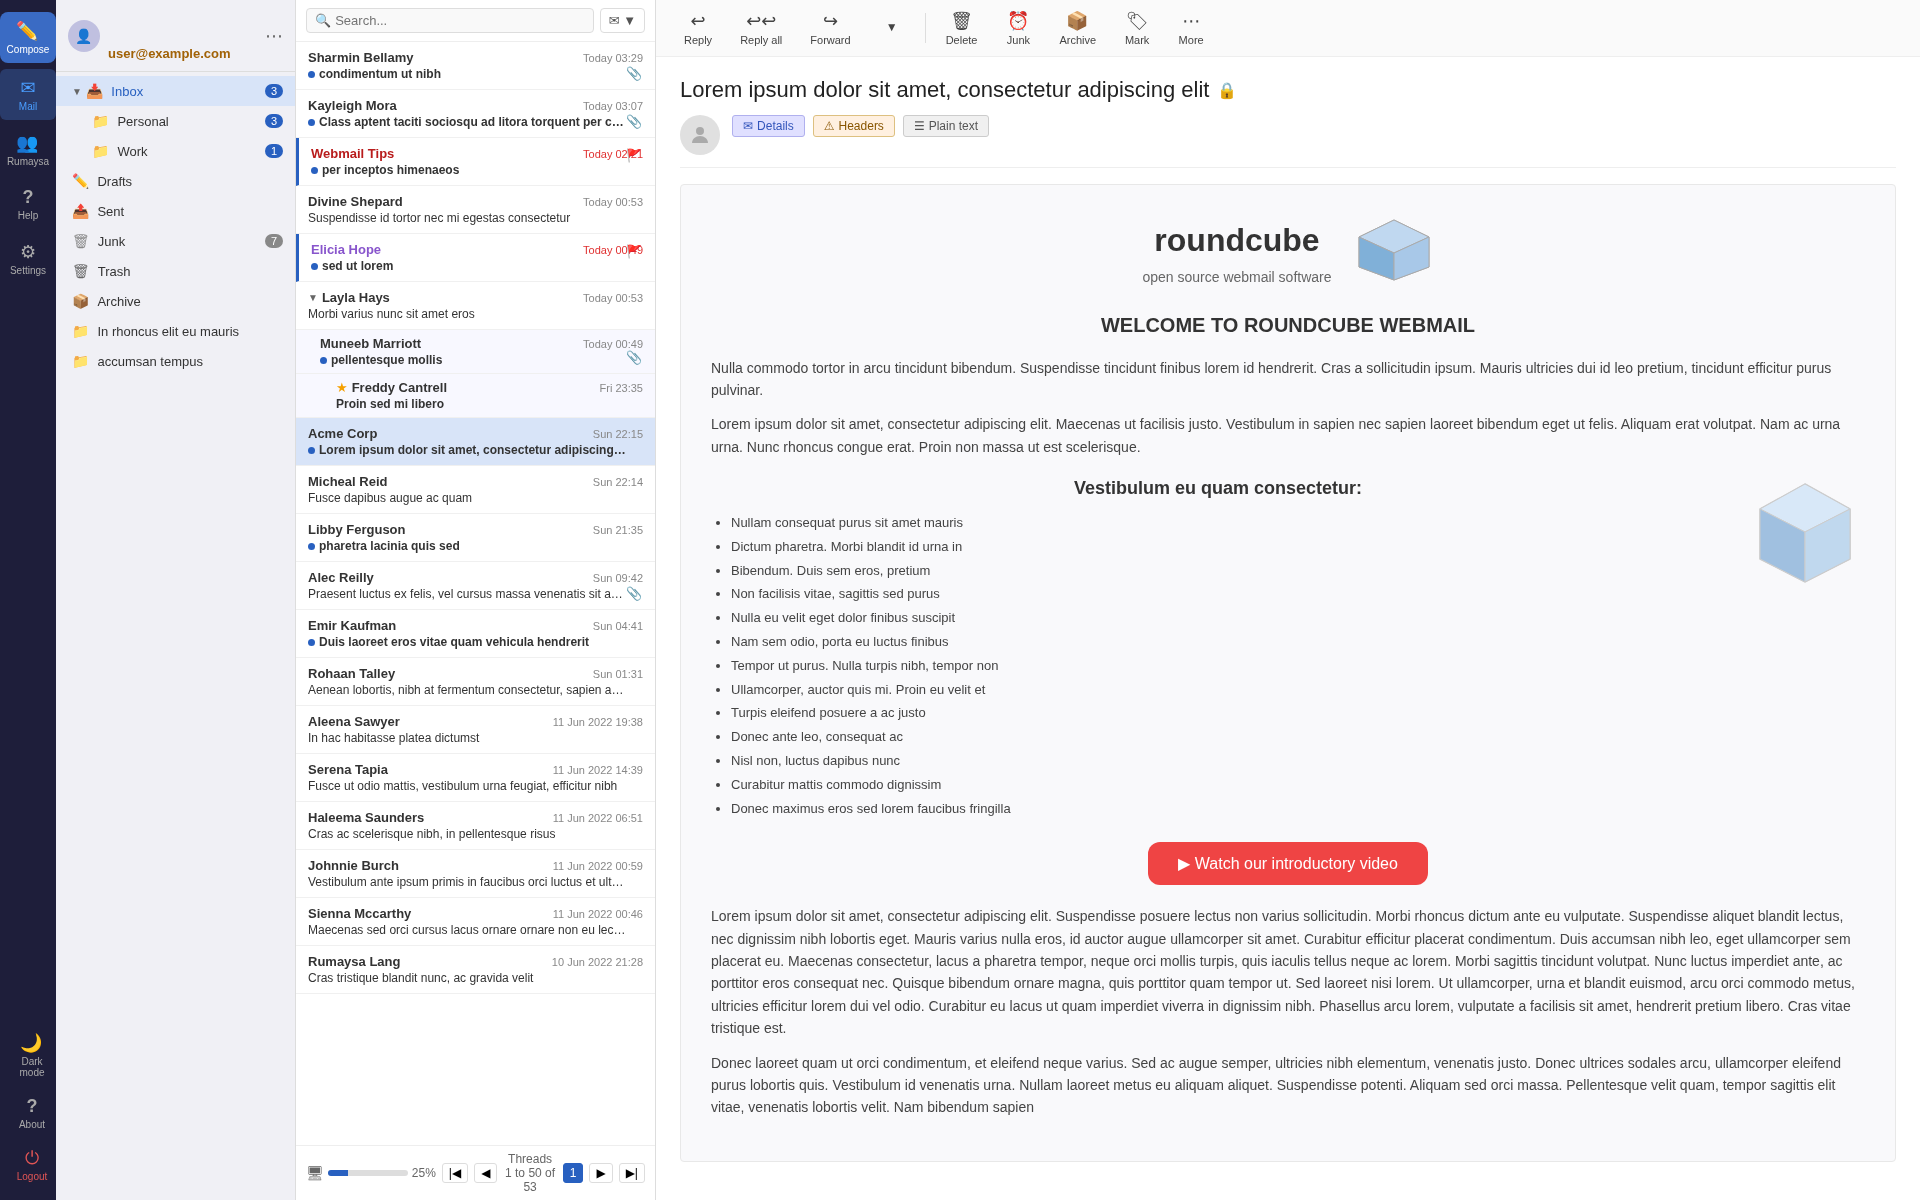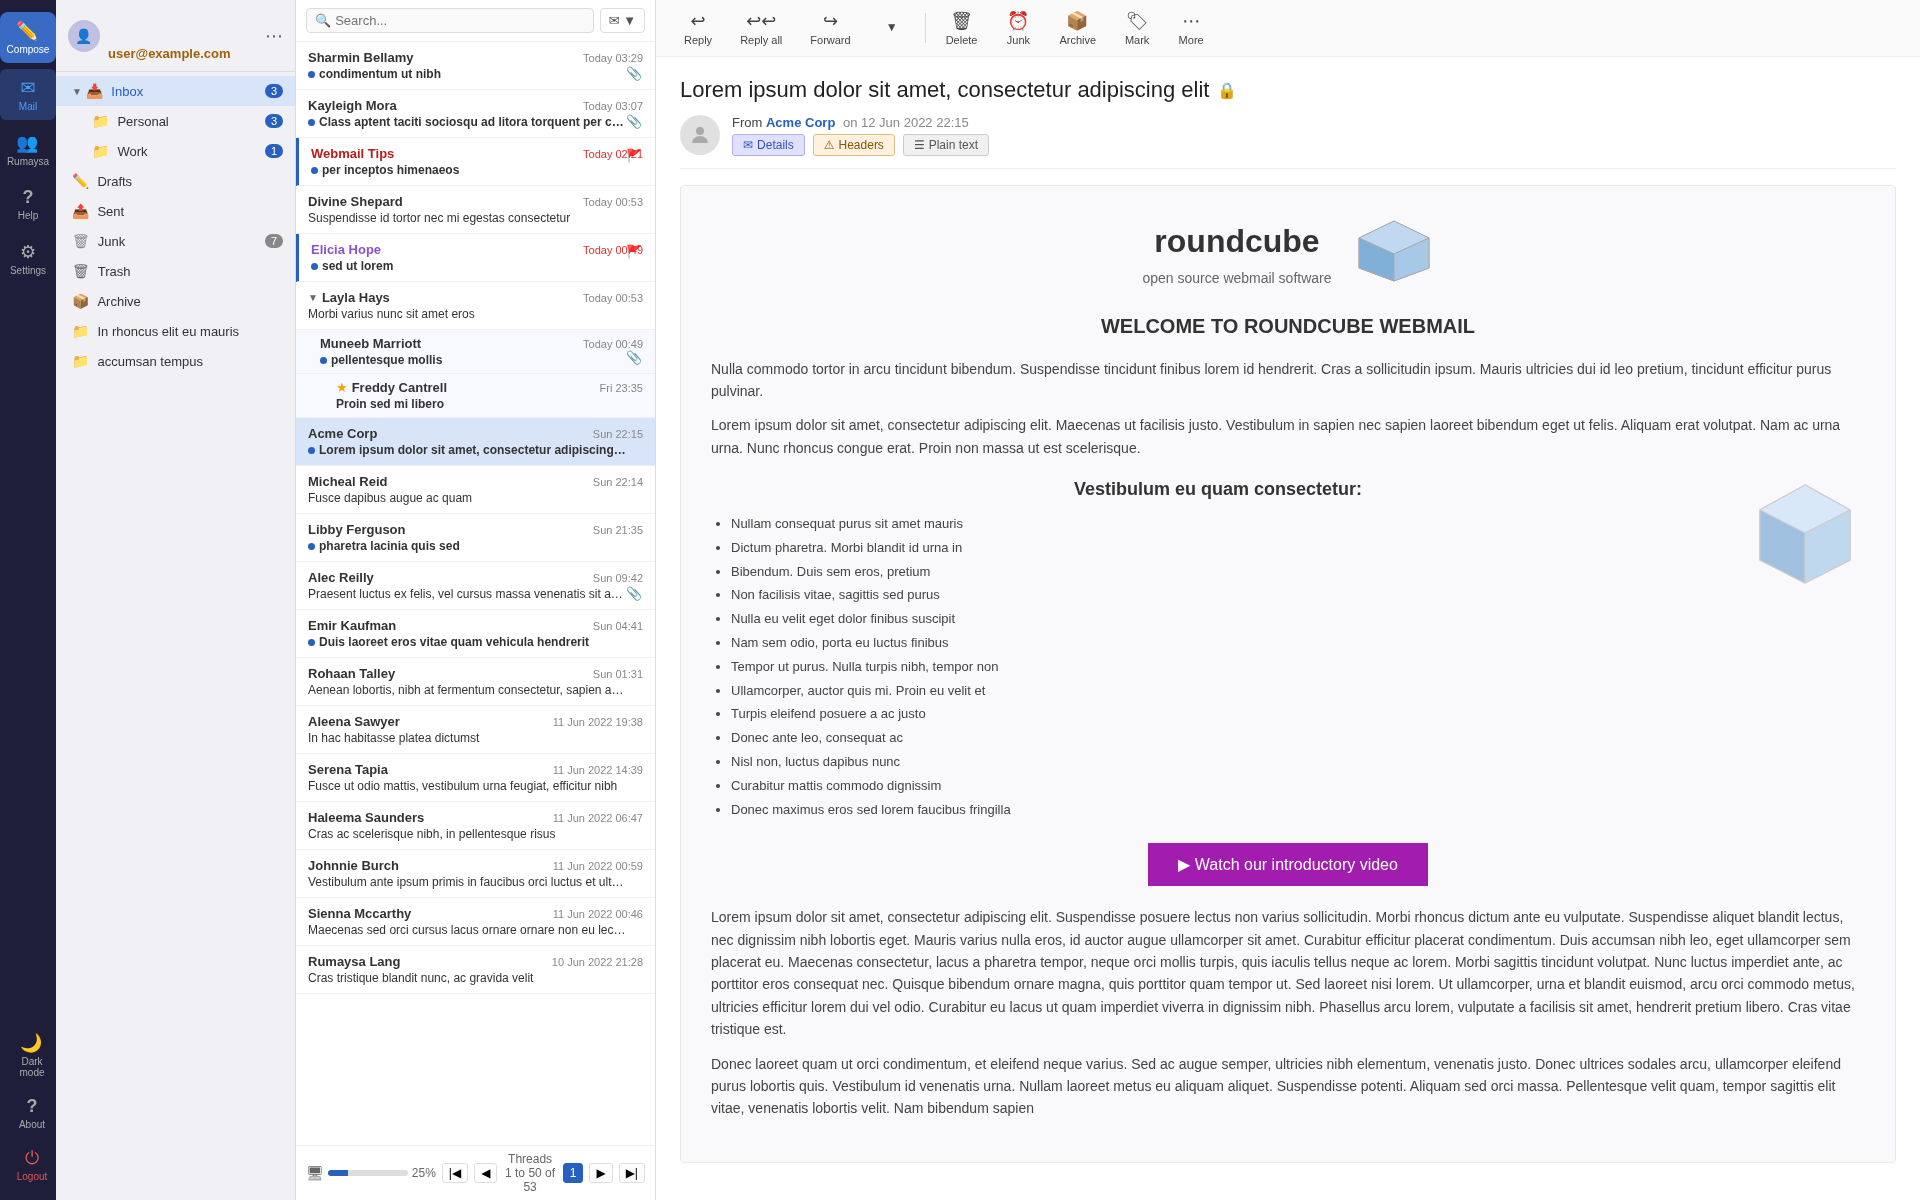--- a/index.html
+++ b/index.html
@@ -301,24 +301,24 @@
     .vestibulum-list { padding-left: 20px; }
     .vestibulum-list li { margin-bottom: 3px; font-size: 13px; color: #444; }
     .cube-image-placeholder {
       width: 120px;
       height: 120px;
       flex-shrink: 0;
     }
     .watch-video-btn {
       display: block;
       margin: 20px auto;
-      background: #a21caf;
+      background: #ef4444;
       color: white;
       border: none;
-      border-radius: 0;
+      border-radius: 12px;
       padding: 12px 30px;
       font-size: 16px;
       cursor: pointer;
       text-align: center;
       width: fit-content;
     }
 
     
     ::-webkit-scrollbar { width: 6px; }
     ::-webkit-scrollbar-track { background: #f1f1f1; }
@@ -602,21 +602,21 @@
       <div class="email-item-header">
         <span class="email-sender">Serena Tapia</span>
         <span class="email-time">11 Jun 2022 14:39</span>
       </div>
       <div class="email-subject">Fusce ut odio mattis, vestibulum urna feugiat, efficitur nibh</div>
     </div>
 
     <div class="email-item">
       <div class="email-item-header">
         <span class="email-sender">Haleema Saunders</span>
-        <span class="email-time">11 Jun 2022 06:47</span>
+        <span class="email-time">11 Jun 2022 06:51</span>
       </div>
       <div class="email-subject">Cras ac scelerisque nibh, in pellentesque risus</div>
     </div>
 
     <div class="email-item">
       <div class="email-item-header">
         <span class="email-sender">Johnnie Burch</span>
         <span class="email-time">11 Jun 2022 00:59</span>
       </div>
       <div class="email-subject">Vestibulum ante ipsum primis in faucibus orci luctus et ultrices pos...</div>
@@ -708,25 +708,20 @@
       <span class="secure-icon">🔒</span>
     </div>
     <div class="email-meta">
       <div class="avatar-circle">
         <svg width="24" height="24" viewBox="0 0 24 24">
             <circle cx="12" cy="8" r="4" fill="#aaa"></circle>
             <path d="M4 20c0-4 3.6-7 8-7s8 3 8 7" fill="#aaa"></path>
           </svg>
       </div>
       <div class="email-meta-info">
-        <div class="email-from">
-          <span>From</span>
-          <a href="#">Acme Corp</a>
-          <span style="color:#888; margin-left:4px;">on 12 Jun 2022 22:15</span>
-        </div>
         <div class="meta-badges">
           <span class="meta-badge details">
             <span>✉</span>
             <span>Details</span>
           </span>
           <span class="meta-badge headers">
             <span>⚠</span>
             <span>Headers</span>
           </span>
           <span class="meta-badge plain">

